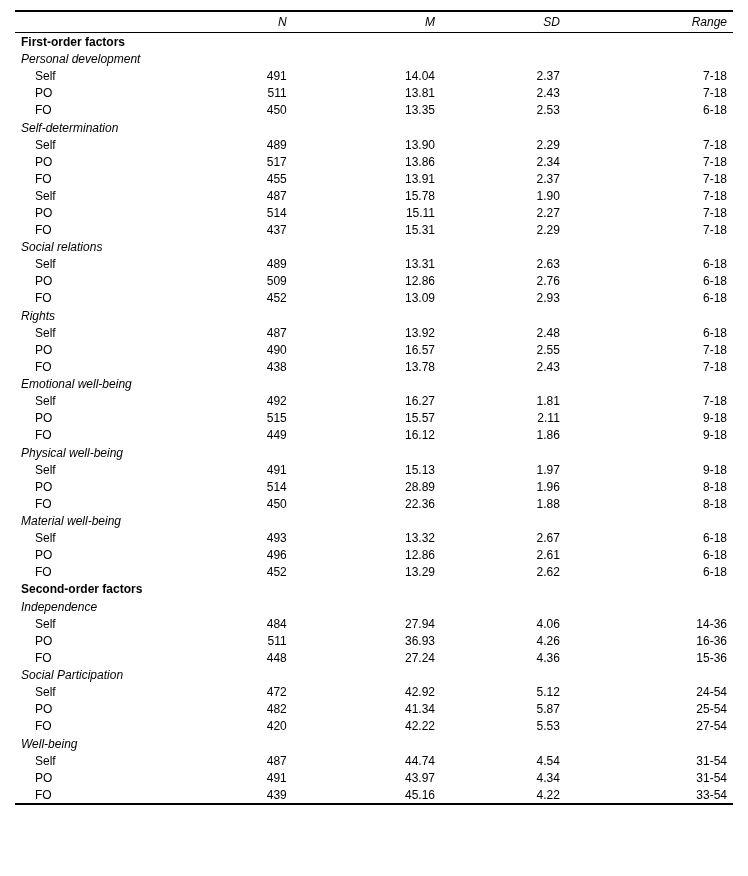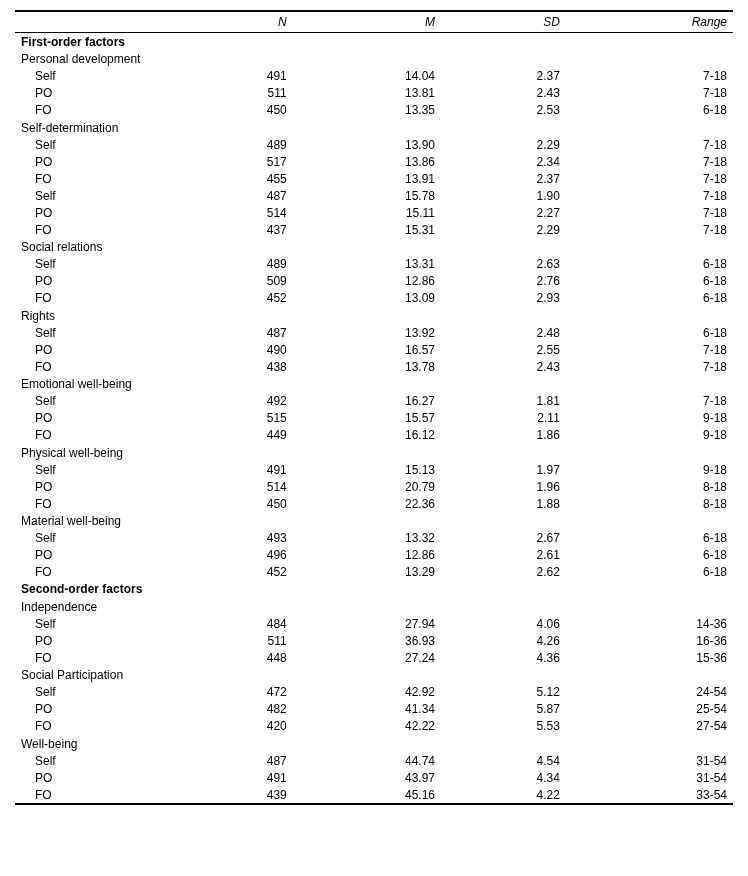--- a/index.html
+++ b/index.html
@@ -32,20 +32,21 @@
       text-align: right;
       font-size: 12px;
     }
     tbody tr td:first-child {
       text-align: left;
     }
     .section-header td {
       font-weight: bold;
     }
     .subsection-header td {
+      font-style: italic;
       padding-top: 2px;
     }
     .sub-row td:first-child {
       padding-left: 20px;
     }
     .table-footer-line {
       border-bottom: 2px solid #000;
     }
   </style>
 </head>
@@ -212,21 +213,21 @@
       <tr class="sub-row">
         <td>Self</td>
         <td>491</td>
         <td>15.13</td>
         <td>1.97</td>
         <td>9-18</td>
       </tr>
       <tr class="sub-row">
         <td>PO</td>
         <td>514</td>
-        <td>20.79</td>
+        <td>28.89</td>
         <td>1.96</td>
         <td>8-18</td>
       </tr>
       <tr class="sub-row">
         <td>FO</td>
         <td>450</td>
         <td>22.36</td>
         <td>1.88</td>
         <td>8-18</td>
       </tr>

